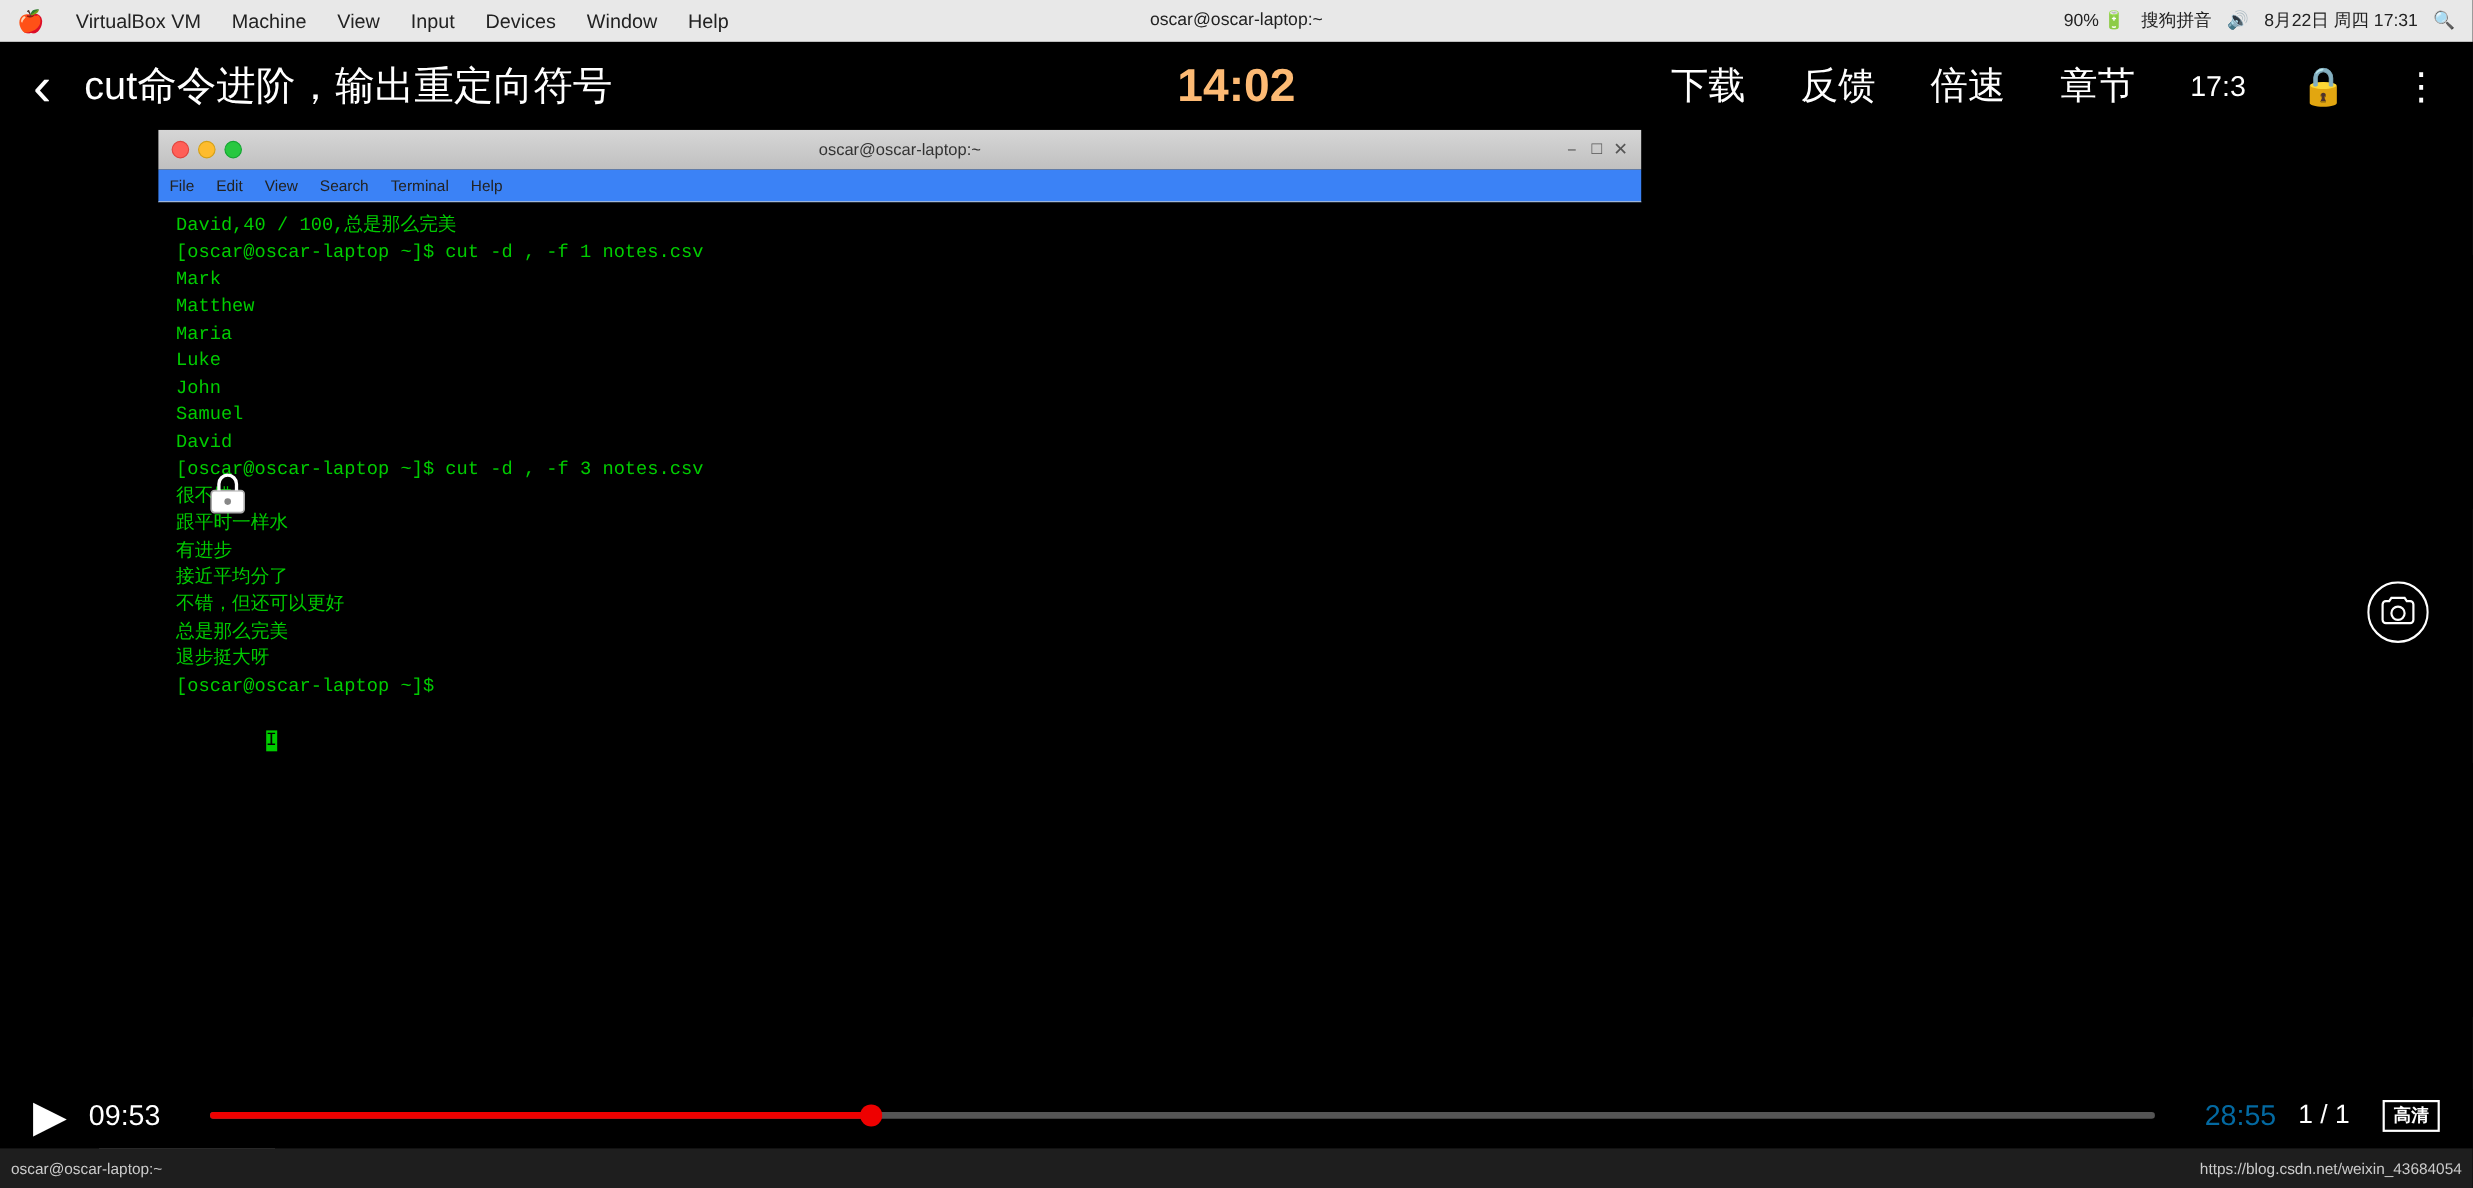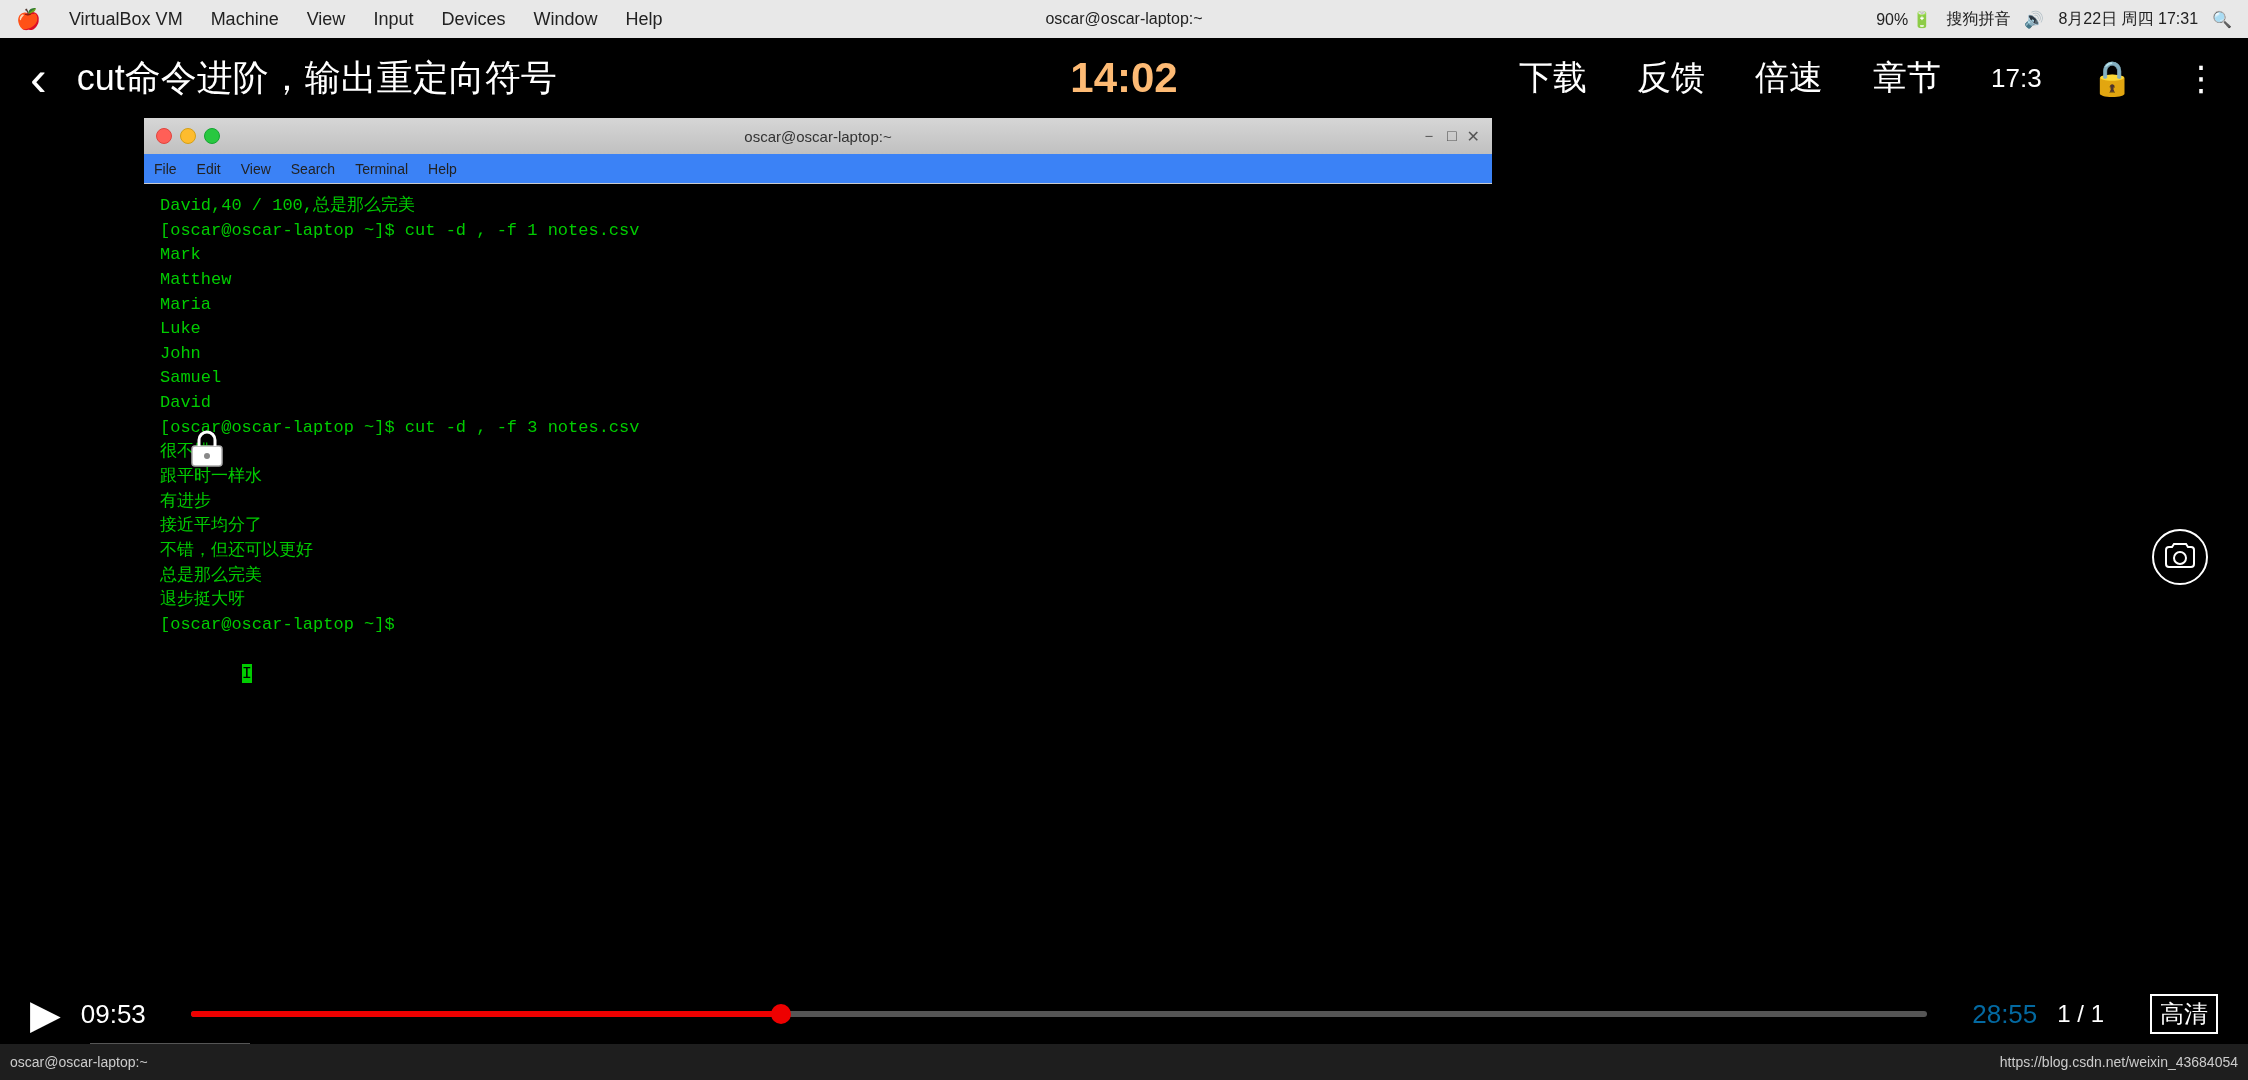--- a/index.html
+++ b/index.html
@@ -237,25 +237,25 @@
       border-radius: 50%;
     }
     .time-total {
       color: #0369a1;
       font-size: 26px;
       min-width: 90px;
       text-align: right;
     }
     .quality-badge {
       color: #fff;
-      font-size: 24px;
-      font-weight: normal;
+      font-size: 16px;
+      font-weight: bold;
       border: 2px solid #fff;
       padding: 2px 8px;
-      margin-left: 26px;
+      margin-left: 10px;
     }
     .bottom-row2 {
       display: flex;
       align-items: center;
       gap: 16px;
       padding-left: 60px;
     }
 
     
     .win-taskbar {

